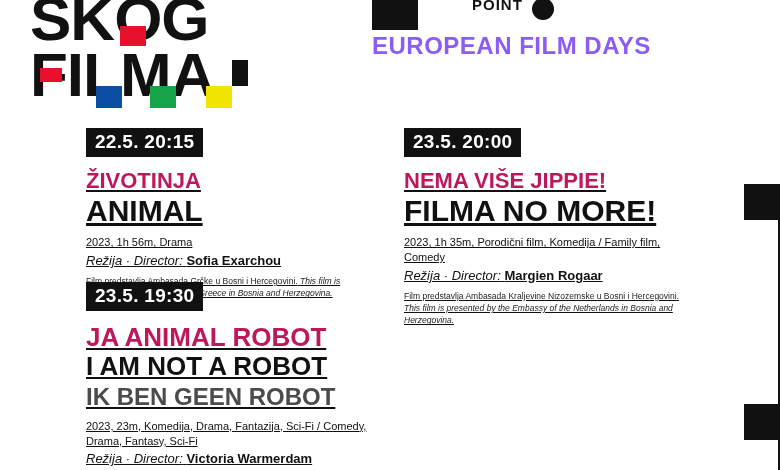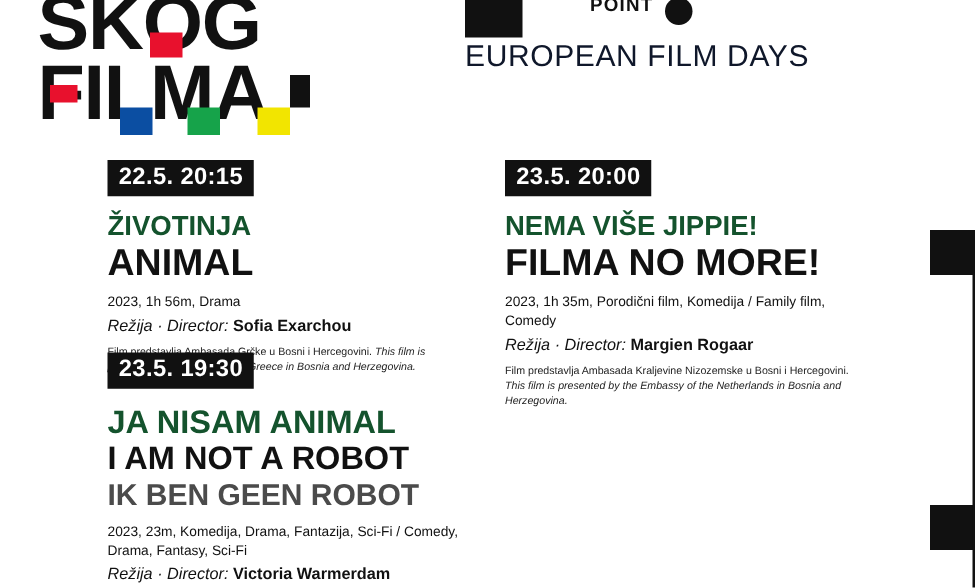--- a/index.html
+++ b/index.html
@@ -90,23 +90,23 @@
     left: 160px; top: -2px;
     width: 22px; height: 22px;
     border-radius: 50%;
     background: #111111;
   }
   .eu-title {
     position: absolute;
     left: 0;
     top: 32px;
     font-size: 24px;
-    font-weight: 400;
+    font-weight: 700;
     letter-spacing: 0.5px;
-    color: #0f172a;
+    color: #8b5cf6;
     white-space: nowrap;
     text-align: center;
   }
 
   
   .edge-sq {
     position: absolute;
     right: 0;
     width: 36px;
     height: 36px;
@@ -117,21 +117,21 @@
   .edge-line {
     position: absolute;
     right: 0;
     top: 220px;
     width: 2px;
     height: 250px;
     background: #111111;
   }
 
   
-  .entry { position: absolute; }
+  .entry { position: absolute; text-decoration: underline; }
 
   .entry-1 { left: 86px; top: 128px; width: 290px; }
   .entry-2 { left: 404px; top: 128px; width: 290px; }
   .entry-3 { left: 86px; top: 282px; width: 300px; }
 
   .datetime {
     display: inline-block;
     background: #111111;
     color: #ffffff;
     font-size: 19px;
@@ -139,21 +139,21 @@
     padding: 4px 9px 5px 9px;
     letter-spacing: 0.3px;
     line-height: 1.05;
   }
 
   .title-main {
     font-size: 22px;
     font-weight: 700;
     line-height: 1.12;
     margin-top: 12px;
-    color: #14532d;
+    color: #be185d;
   }
   .title-main.big {
     font-size: 26px;
   }
   .title-alt {
     font-size: 30px;
     font-weight: 700;
     line-height: 1.12;
     color: #111;
   }
@@ -243,21 +243,21 @@
     <span class="name">Margien Rogaar</span>
   </div>
   <div class="note">
     <span>Film predstavlja Ambasada Kraljevine Nizozemske u Bosni i Hercegovini.</span>
     <span class="en">This film is presented by the Embassy of the Netherlands in Bosnia and Herzegovina.</span>
   </div>
 </div>
 
 <div class="entry entry-3">
   <span class="datetime">23.5. 19:30</span>
-  <div class="title-main big">JA NISAM ANIMAL</div>
+  <div class="title-main big">JA ANIMAL ROBOT</div>
   <div class="title-alt" style="font-size:26px;">I AM NOT A ROBOT</div>
   <div class="title-third">IK BEN GEEN ROBOT</div>
   <div class="meta">2023, 23m, Komedija, Drama, Fantazija, Sci-Fi / Comedy, Drama, Fantasy, Sci-Fi</div>
   <div class="director">
     <span class="lab">Režija · Director:</span>
     <span class="name">Victoria Warmerdam</span>
   </div>
   
 </div>
 

